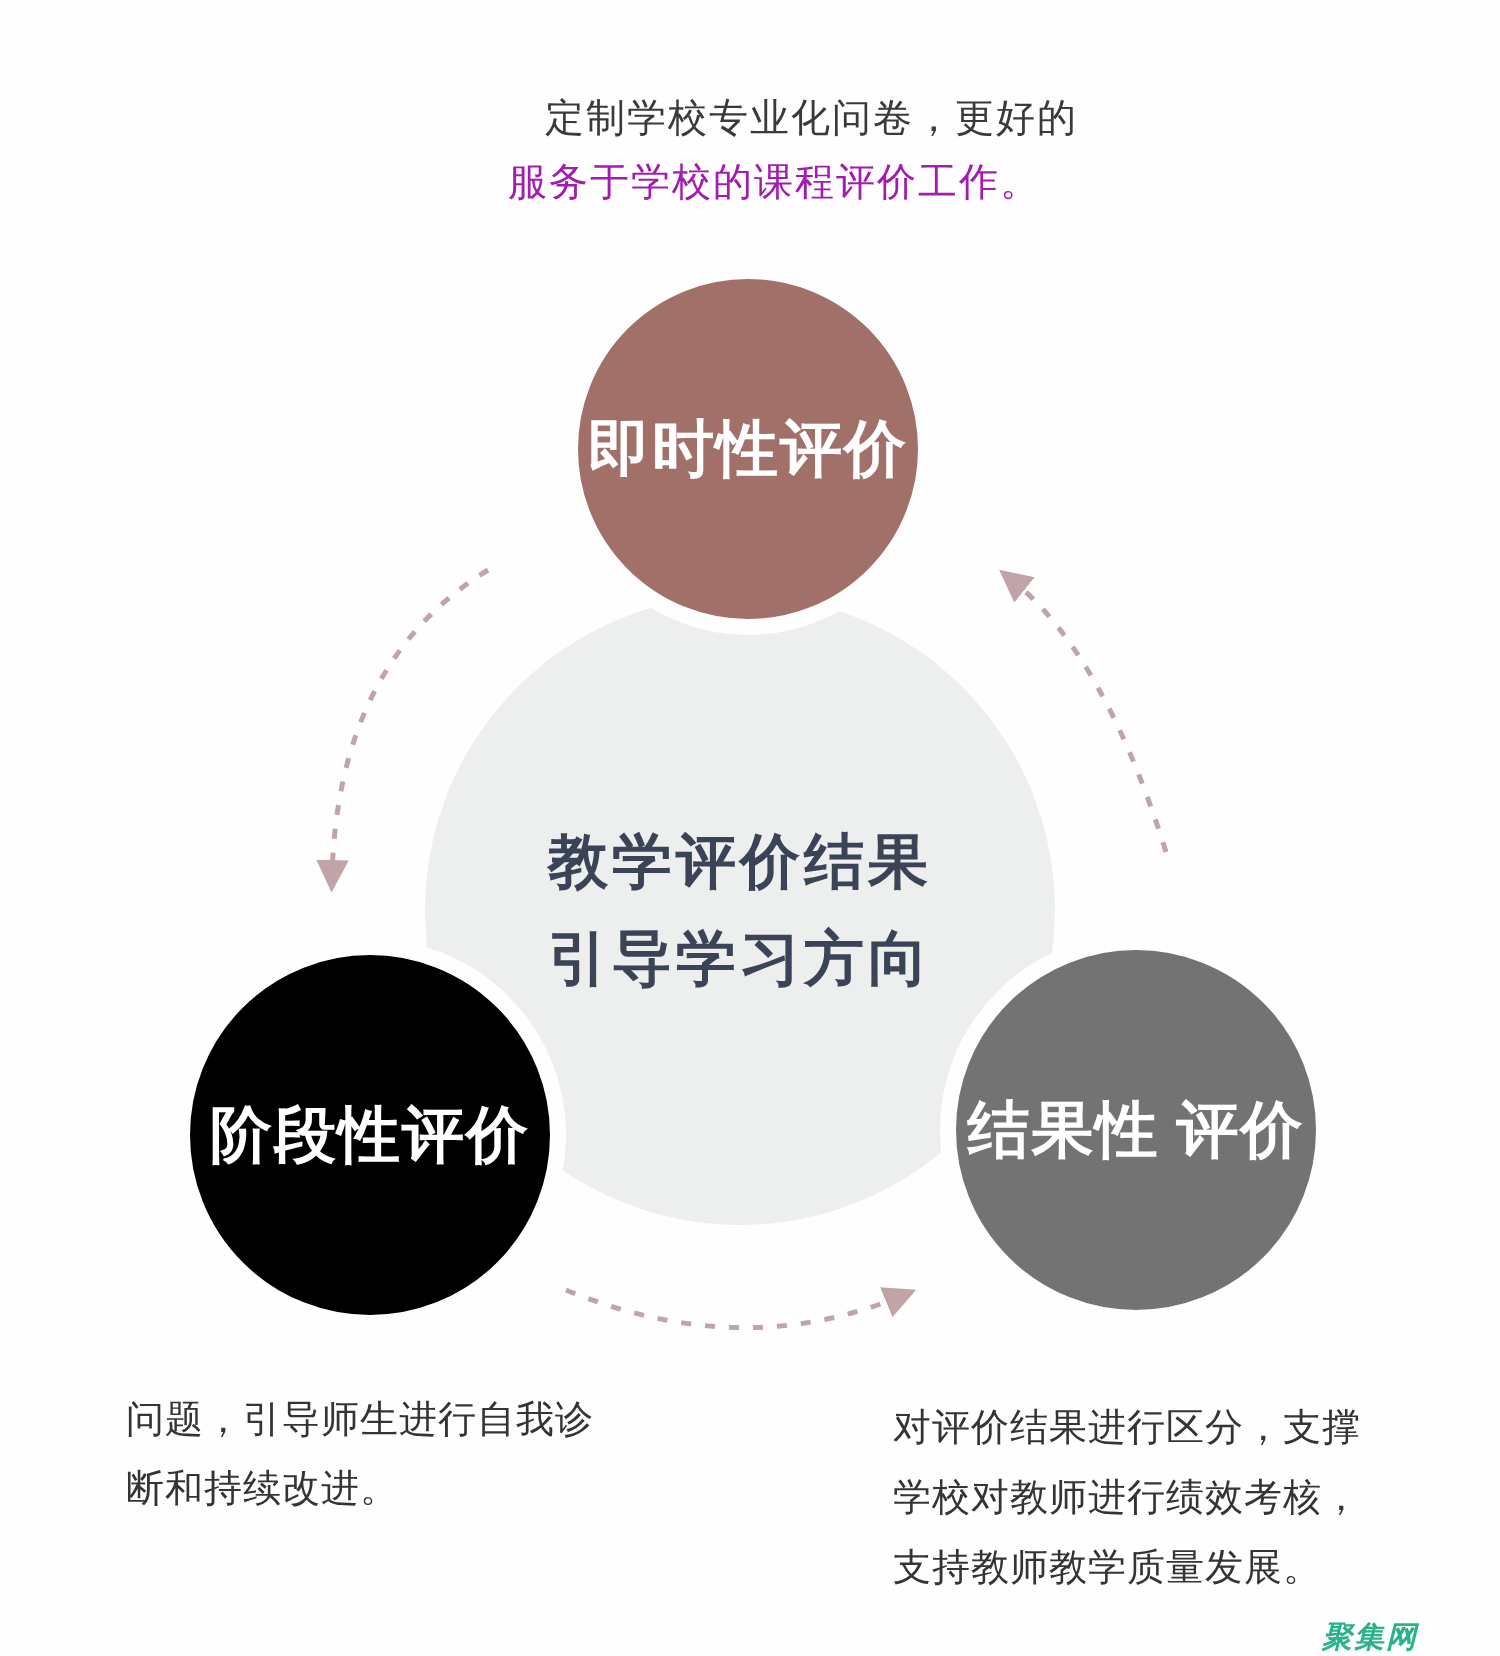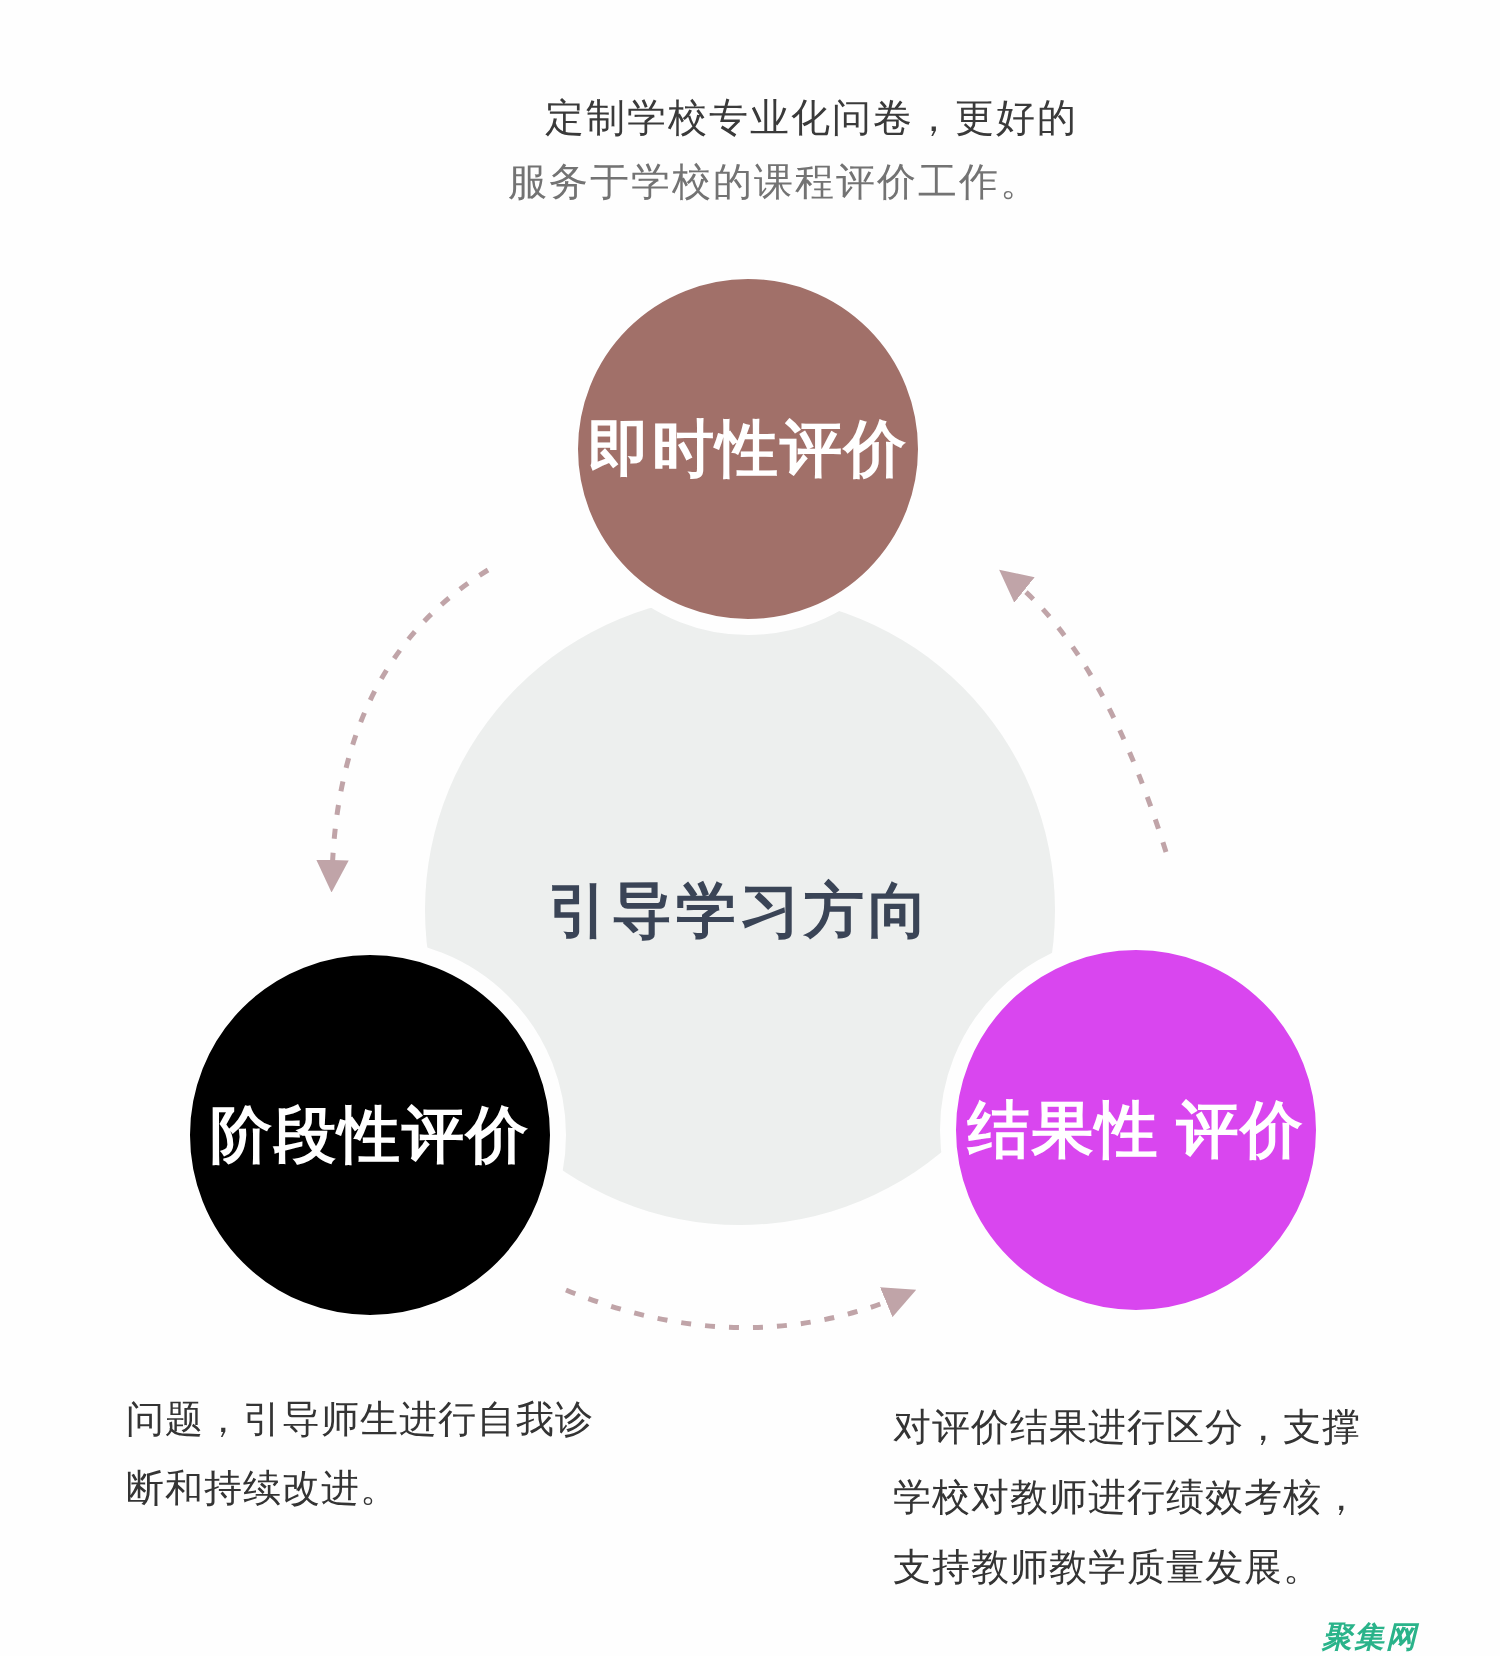--- a/index.html
+++ b/index.html
@@ -42,24 +42,25 @@
     font-size:30px;font-weight:800;font-style:italic;letter-spacing:2px;white-space:nowrap;
   }
 </style>
 </head>
 <body>
 
 <div class="stage">
 
   <div class="intro">
     <div style="color: rgb(58, 58, 58); margin-left: 37px;">定制学校专业化问卷，更好的</div>
-    <div style="color: #737373;">服务于学校的课程评价工作。</div>
+    <div style="color: #a21caf;">服务于学校的课程评价工作。</div>
   </div>
 
   <div class="circle center-circle" style="background-color: rgb(237, 239, 238); color: rgb(58, 68, 86);">
+    <div>教学评价结果</div>
     <div>引导学习方向</div>
   </div>
 
   <svg class="arrows" viewBox="0 0 1500 1656">
     <defs>
       <marker id="ah" markerUnits="strokeWidth" markerWidth="6.5" markerHeight="6.5" refX="3.2" refY="3.25" orient="auto">
         <path d="M0,0 L6.5,3.25 L0,6.5 Z" style="fill: rgb(192, 164, 168);"></path>
       </marker>
     </defs>
     <path class="flow" d="M 488 570 Q 338 662 332 876" marker-end="url(#ah)" style="stroke: rgb(192, 164, 168);"></path>
@@ -71,21 +72,21 @@
     <div class="pad"></div>
     <div>即时性</div>
     <div>评价</div>
   </div>
 
   <div class="circle node node-staged" style="background-color: #000000;">
     <div>阶段性</div>
     <div>评价</div>
   </div>
 
-  <div class="circle node node-outcome" style="background-color: #d946ef; gap: 17px;">
+  <div class="circle node node-outcome" style="background-color: #737373; gap: 17px;">
     <div>结果性</div>
     <div>评价</div>
   </div>
 
   <div class="note note-left">
     <div>问题，引导师生进行自我诊</div>
     <div>断和持续改进。</div>
   </div>
 
   <div class="note note-right">

